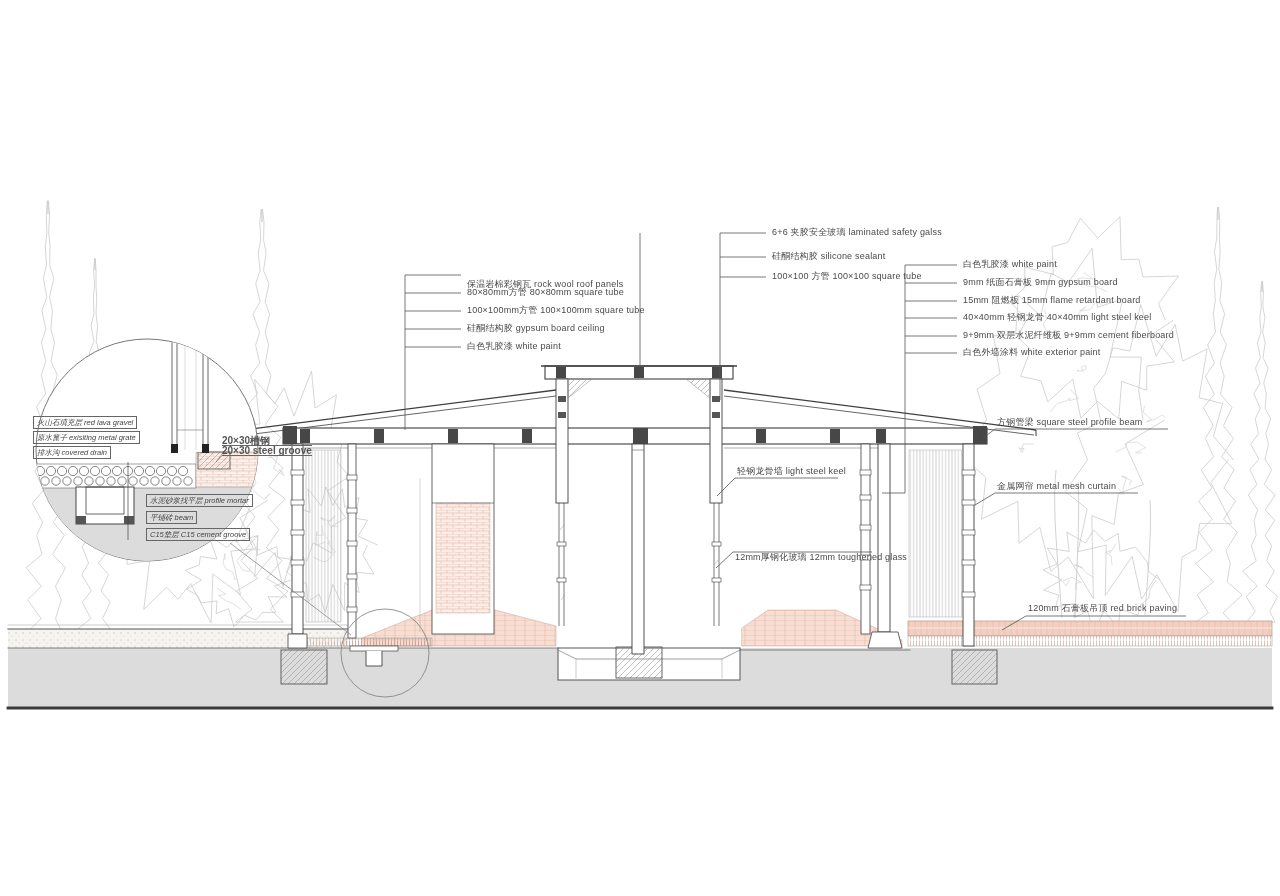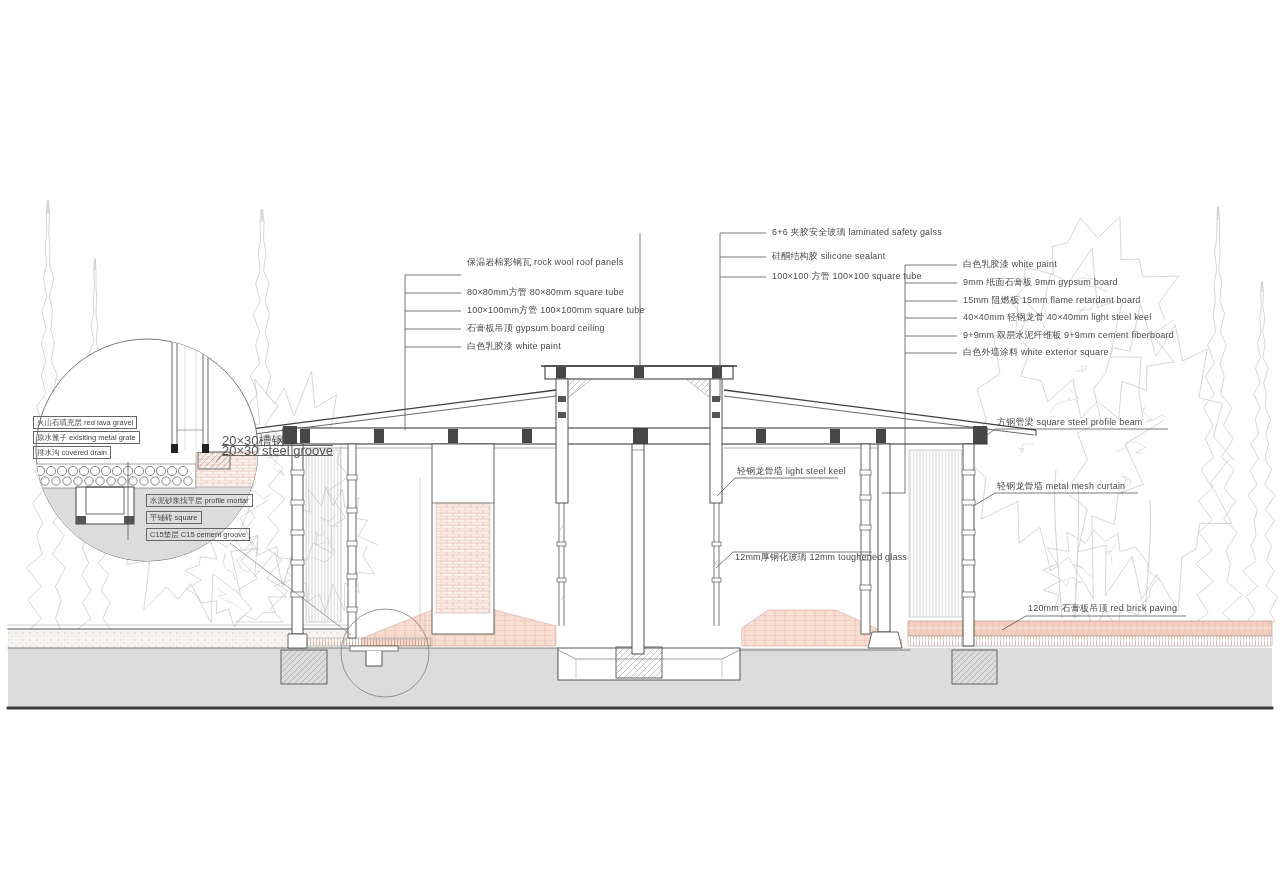--- a/index.html
+++ b/index.html
@@ -2,22 +2,22 @@
 <html><head>
 <meta charset="utf-8">
 <style>
   html,body{margin:0;padding:0;background:#fff;}
   #stage{position:relative;width:1280px;height:896px;background:#ffffff;overflow:hidden;
          font-family:"Liberation Sans", sans-serif;}
   #stage svg{position:absolute;left:0;top:0;}
   .lbl{position:absolute;font-size:9px;line-height:11px;color:#4a4a4a;white-space:nowrap;
        letter-spacing:0.2px;text-align:right;}
   .box{position:absolute;font-size:7.5px;line-height:11px;color:#444;white-space:nowrap;
-       border:0.8px solid #666;padding:0 3px;background:transparent;}
-  .groove{position:absolute;font-size:13px;line-height:9px;color:#555;white-space:nowrap;}
+       border:0.8px solid #666;padding:0 3px;background:transparent;font-style:italic;}
+  .groove{position:absolute;font-size:10px;line-height:9px;color:#555;white-space:nowrap;font-weight:bold;}
   .groove div{border-bottom:0.6px solid #666;}
 </style>
 </head>
 <body>
 
 <div id="stage">
 
 <svg width="1280" height="896" viewBox="0 0 1280 896">
   <defs>
     <pattern id="hatch" width="6" height="6" patternUnits="userSpaceOnUse">
@@ -283,48 +283,48 @@
     <path d="M720 233 V400 M640 233 V366 M720 233 H766 M720 257 H766 M720 277 H766"></path>
     <path d="M905 265 V493 M905 493 H882 M905 265 H957 M905 283 H957 M905 301 H957 M905 318 H957 M905 336 H957 M905 353 H957"></path>
     <path d="M735 478 H838 M735 478 L717 496"></path>
     <path d="M733 552 H872 M733 552 L716 568"></path>
     <path d="M995 429 H1168 M995 429 L983 438"></path>
     <path d="M995 493 H1138 M995 493 L975 505"></path>
     <path d="M1026 616 H1186 M1026 616 L1002 630"></path>
   </g>
 </svg>
 
-<div class="lbl" style="left:467px;top:257px">保温岩棉彩钢瓦  rock wool roof panels</div>
+<div class="lbl" style="left:467px;top:279px">保温岩棉彩钢瓦  rock wool roof panels</div>
 <div class="lbl" style="left:467px;top:287px">80×80mm方管  80×80mm square tube</div>
 <div class="lbl" style="left:467px;top:305px">100×100mm方管 100×100mm square tube</div>
-<div class="lbl" style="left:467px;top:323px">石膏板吊顶 gypsum board ceiling</div>
+<div class="lbl" style="left:467px;top:323px">硅酮结构胶 gypsum board ceiling</div>
 <div class="lbl" style="left:467px;top:341px">白色乳胶漆 white paint</div>
 
 <div class="lbl" style="left:772px;top:227px">6+6 夹胶安全玻璃  laminated safety galss</div>
 <div class="lbl" style="left:772px;top:251px">硅酮结构胶  silicone sealant</div>
 <div class="lbl" style="left:772px;top:271px">100×100 方管 100×100 square tube</div>
 
 <div class="lbl" style="left:963px;top:259px">白色乳胶漆  white  paint</div>
 <div class="lbl" style="left:963px;top:277px">9mm 纸面石膏板  9mm gypsum board</div>
 <div class="lbl" style="left:963px;top:295px">15mm 阻燃板  15mm flame retardant board</div>
 <div class="lbl" style="left:963px;top:312px">40×40mm 轻钢龙骨  40×40mm light steel keel</div>
 <div class="lbl" style="left:963px;top:330px">9+9mm 双层水泥纤维板  9+9mm cement fiberboard</div>
-<div class="lbl" style="left:963px;top:347px">白色外墙涂料  white exterior square</div>
+<div class="lbl" style="left:963px;top:347px">白色外墙涂料  white exterior paint</div>
 
 <div class="lbl" style="left:737px;top:466px">轻钢龙骨墙 light steel keel</div>
 <div class="lbl" style="left:735px;top:552px">12mm厚钢化玻璃 12mm toughened glass</div>
 <div class="lbl" style="left:997px;top:417px">方钢管梁 square steel profile beam</div>
-<div class="lbl" style="left:997px;top:481px">轻钢龙骨墙 metal mesh curtain</div>
+<div class="lbl" style="left:997px;top:481px">金属网帘 metal mesh curtain</div>
 <div class="lbl" style="left:1028px;top:603px">120mm 石膏板吊顶 red brick paving</div>
 
 <div class="box" style="left:33px;top:416px">火山石填充层 red lava gravel</div>
 <div class="box" style="left:33px;top:431px">原水篦子 exisiting metal grate</div>
 <div class="box" style="left:33px;top:446px">排水沟 covered drain</div>
 <div class="box" style="left:146px;top:494px">水泥砂浆找平层 profile mortar</div>
-<div class="box" style="left:146px;top:511px">平铺砖 square</div>
+<div class="box" style="left:146px;top:511px">平铺砖 beam</div>
 <div class="box" style="left:146px;top:528px">C15垫层 C15 cement groove</div>
 
 <div class="groove" style="left:222px;top:436px">
   <div>20×30槽钢</div>
   <div>20×30 steel groove</div>
 </div>
 
 </div>
 
 </body></html>

